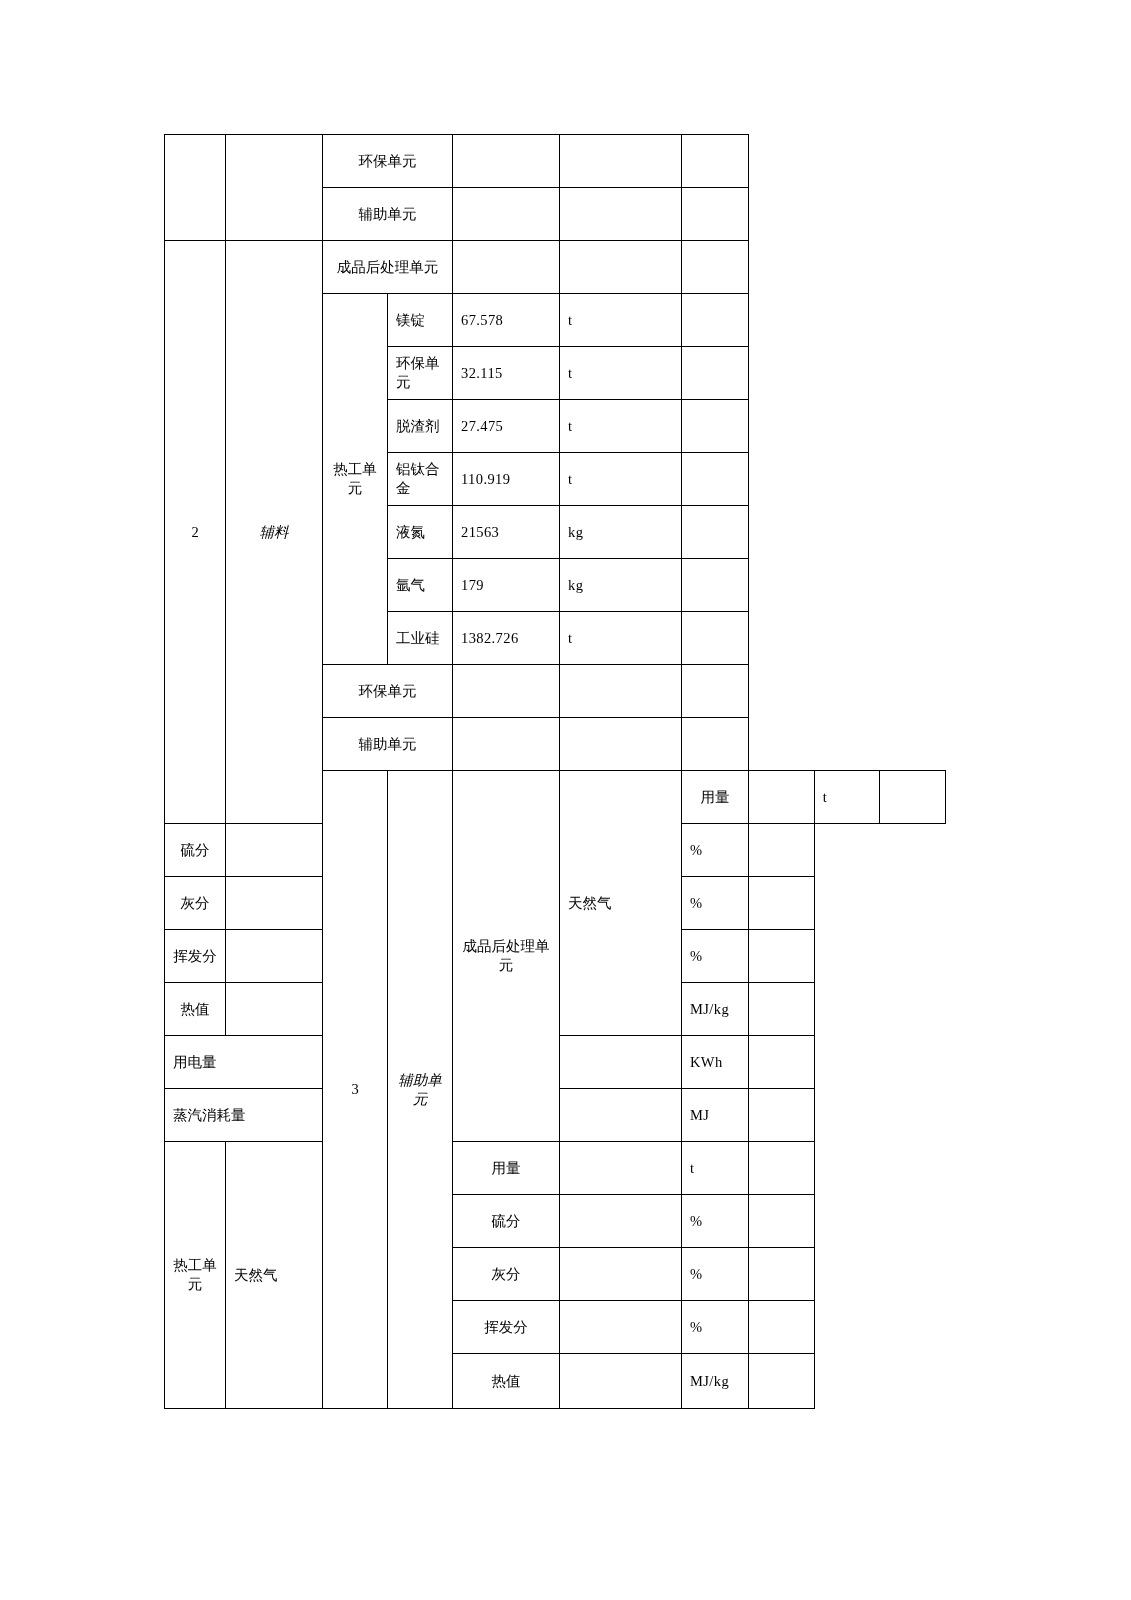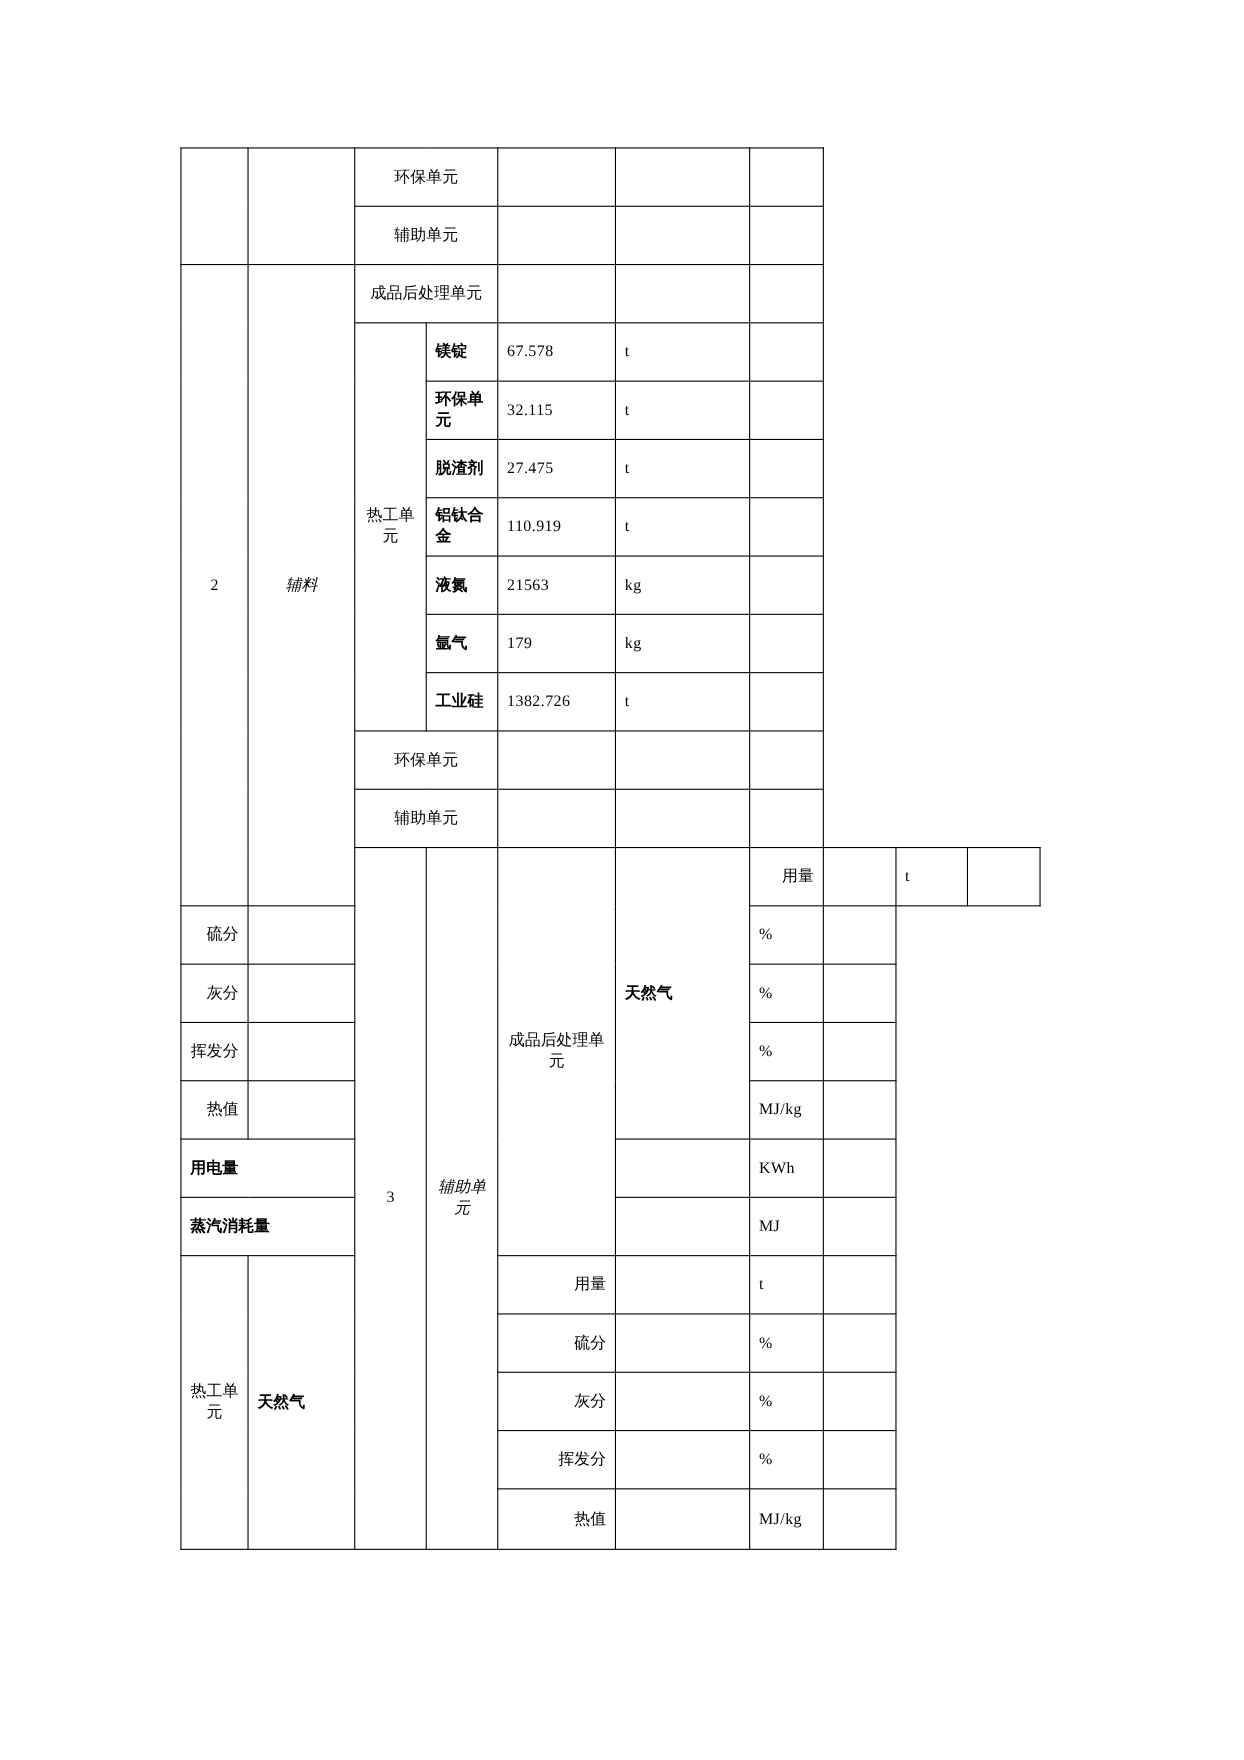--- a/index.html
+++ b/index.html
@@ -35,22 +35,22 @@
     padding: 0 8px;
     font-size: 14.5px;
     line-height: 1.3;
     vertical-align: middle;
     font-family: "Liberation Serif", serif;
     word-break: break-all;
   }
   td.c-idx { width: 44px; text-align: center; }
   td.c-cat { width: 80px; text-align: center; padding-left: 10px; font-style: italic; }
   td.c-unitname { width: 113px; text-align: center; padding-left: 10px; }
-  td.c-item { width: 115px; text-align: left; padding-left: 10px; font-weight: bold; }
-  td.c-sub { width: 100px; text-align: right; padding-left: 10px; }
+  td.c-item { width: 115px; text-align: left; padding-left: 10px; }
+  td.c-sub { width: 100px; text-align: center; padding-left: 10px; }
   td.c-val { width: 90px; text-align: left; padding-left: 10px; }
   td.c-unit { width: 105px; text-align: left; padding-left: 10px; }
   td.c-last { width: 50px; }
   .num { font-family: "Liberation Serif", serif; letter-spacing: 0.4px; margin-left: 48px; }
   .rh-52 { height: 52px; }
   .rh-54 { height: 54px; }
 </style>
 </head>
 <body>
 

